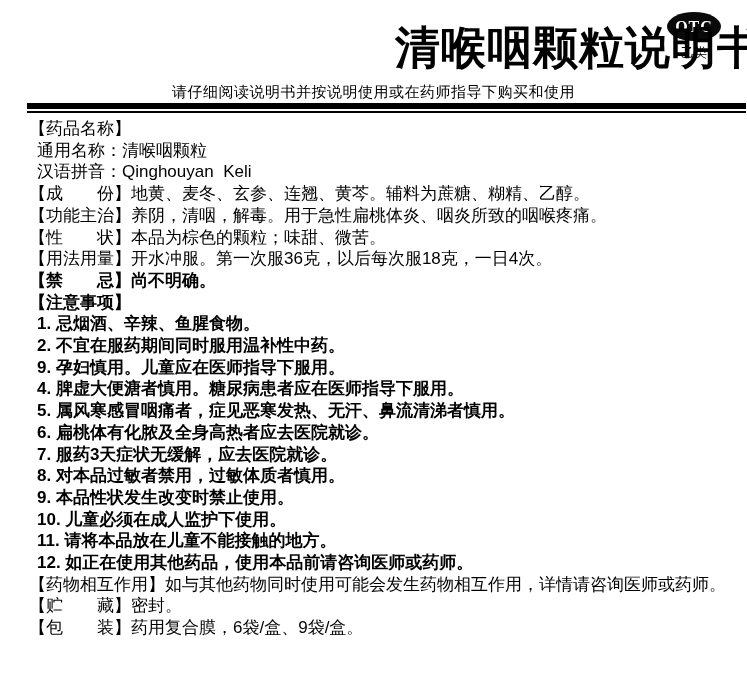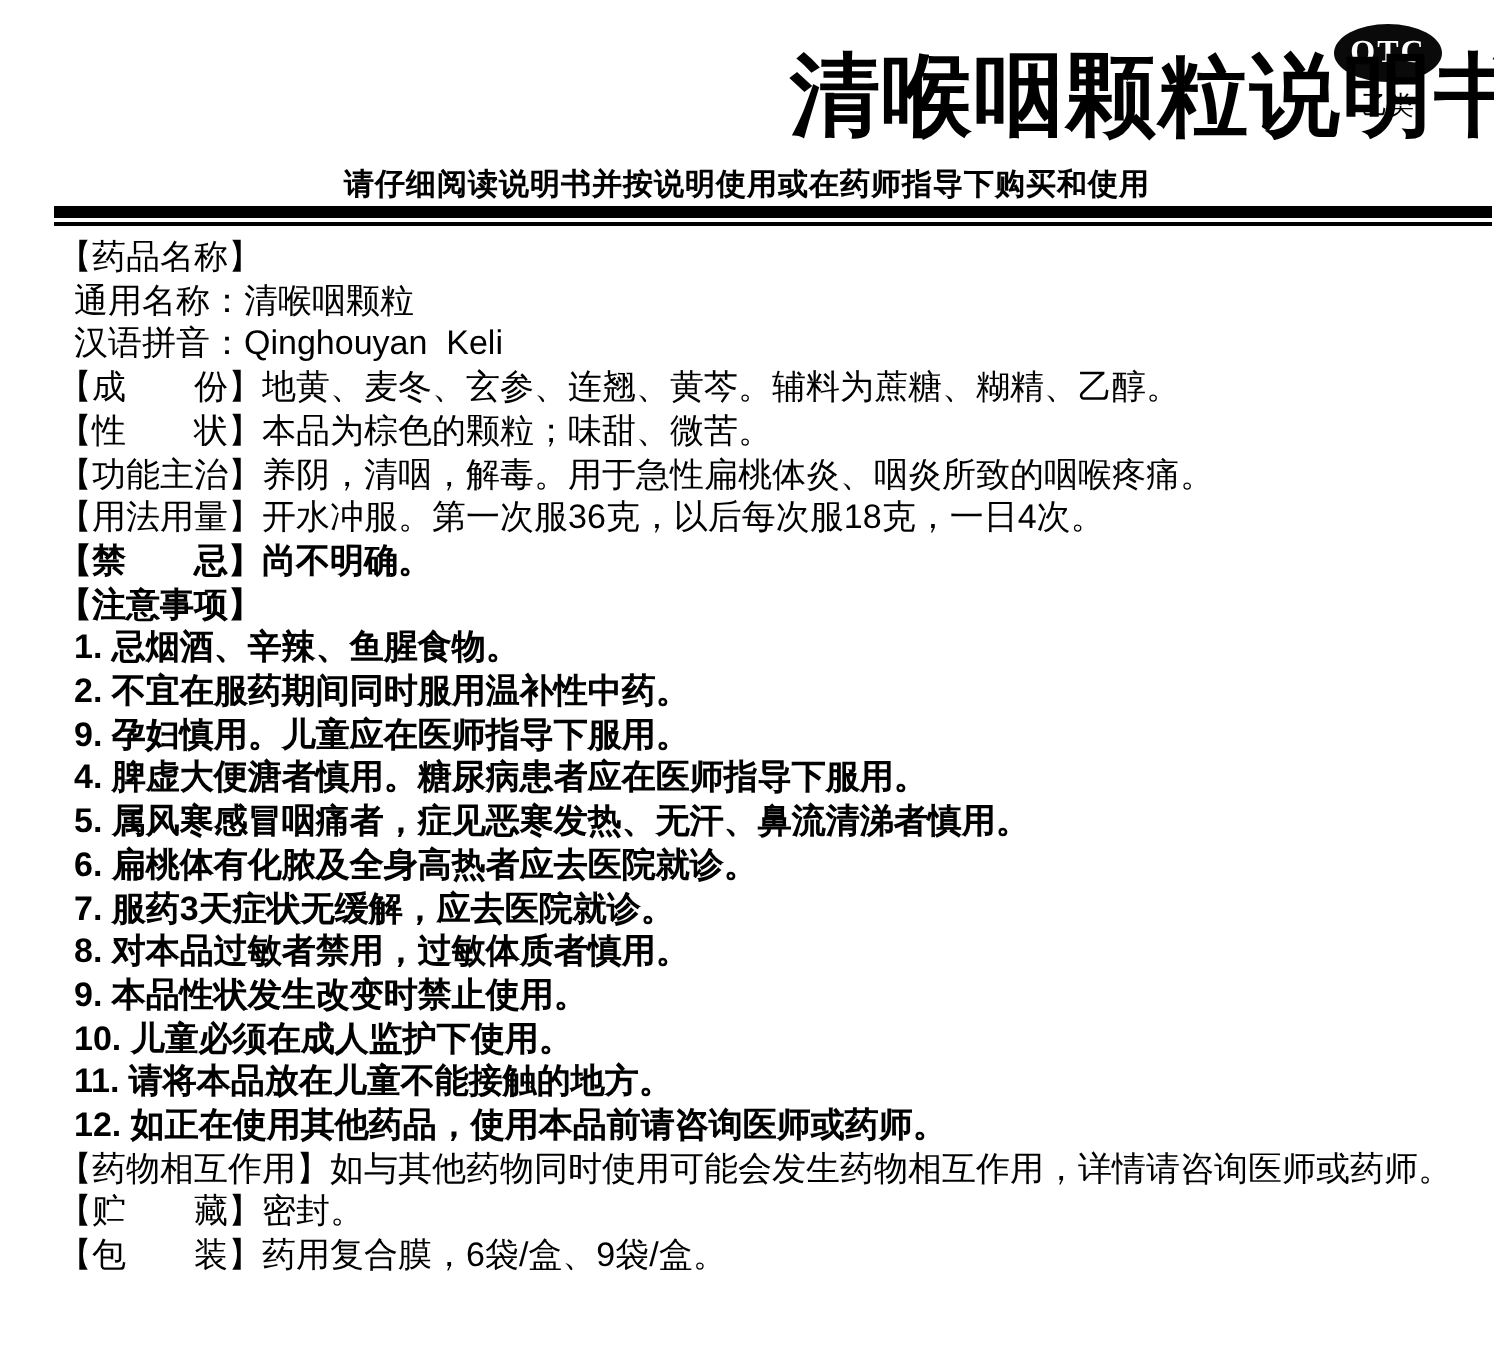--- a/index.html
+++ b/index.html
@@ -16,21 +16,21 @@
     position: absolute; top: 23px; left: 16px; width: 100%;
     text-align: right;
     font-family: "Liberation Serif", serif;
     font-weight: bold; font-size: 45px; line-height: 1.15;
     letter-spacing: 1px;
     padding-left: 32px;
   }
   .subtitle {
     position: absolute; top: 83px; left: 0; width: 100%;
     text-align: center;
-    font-size: 15px; font-weight: bold; letter-spacing: 0.5px;
+    font-size: 15px; font-weight: normal; letter-spacing: 0.5px;
   }
   .otc-badge { position: absolute; top: 12px; right: 23px; width: 60px; text-align: center; }
   .otc-oval {
     width: 54px; height: 29px; margin: 0 auto;
     background: #0a0a0a; border-radius: 50%;
     display: flex; align-items: center; justify-content: center;
   }
   .otc-oval span {
     color: #ffffff; font-family: "Liberation Serif", serif;
     font-weight: bold; font-size: 16px; letter-spacing: 1px;
@@ -65,22 +65,22 @@
   <div class="rule">
     <div class="rule-thick"></div>
     <div class="rule-thin"></div>
   </div>
 
   <div class="body">
     <p class="line">【药品名称】</p>
     <p class="line indent">通用名称：清喉咽颗粒</p>
     <p class="line indent">汉语拼音：Qinghouyan  Keli</p>
     <p class="line">【成　　份】地黄、麦冬、玄参、连翘、黄芩。辅料为蔗糖、糊精、乙醇。</p>
+    <p class="line">【功能主治】养阴，清咽，解毒。用于急性扁桃体炎、咽炎所致的咽喉疼痛。</p>
     <p class="line">【性　　状】本品为棕色的颗粒；味甜、微苦。</p>
-    <p class="line">【功能主治】养阴，清咽，解毒。用于急性扁桃体炎、咽炎所致的咽喉疼痛。</p>
     <p class="line">【用法用量】开水冲服。第一次服36克，以后每次服18克，一日4次。</p>
     <p class="line bold">【禁　　忌】尚不明确。</p>
     <p class="line bold">【注意事项】</p>
     <p class="line bold indent">1. 忌烟酒、辛辣、鱼腥食物。</p>
     <p class="line bold indent">2. 不宜在服药期间同时服用温补性中药。</p>
     <p class="line bold indent">9. 孕妇慎用。儿童应在医师指导下服用。</p>
     <p class="line bold indent">4. 脾虚大便溏者慎用。糖尿病患者应在医师指导下服用。</p>
     <p class="line bold indent">5. 属风寒感冒咽痛者，症见恶寒发热、无汗、鼻流清涕者慎用。</p>
     <p class="line bold indent">6. 扁桃体有化脓及全身高热者应去医院就诊。</p>
     <p class="line bold indent">7. 服药3天症状无缓解，应去医院就诊。</p>

